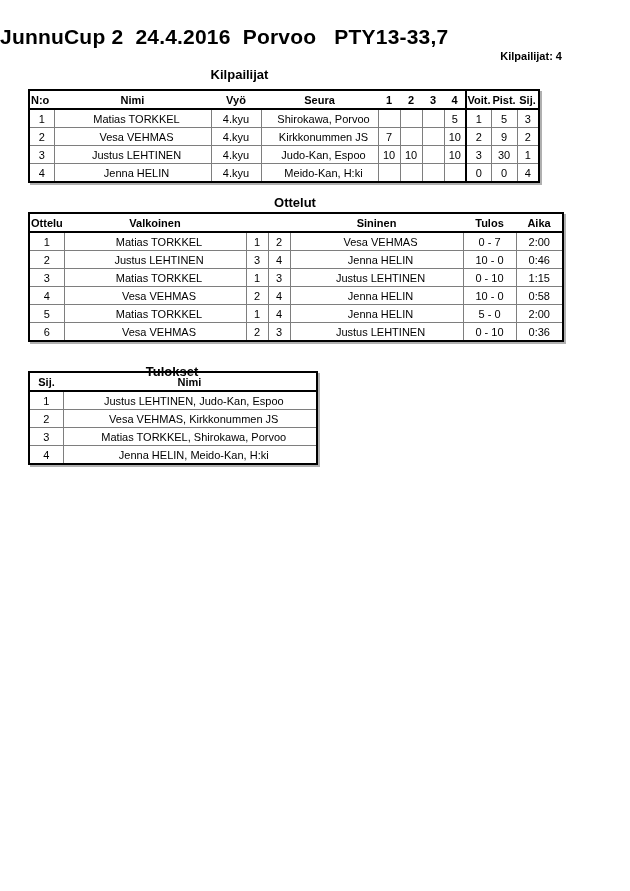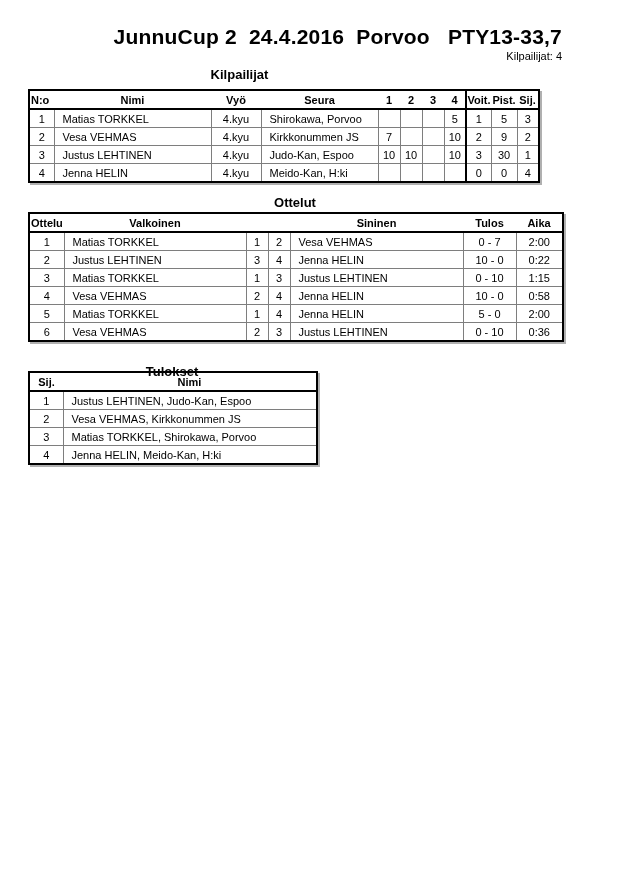--- a/index.html
+++ b/index.html
@@ -1,26 +1,26 @@
 <!DOCTYPE html>
 <html><head>
 <meta charset="utf-8">
 <style>
   html,body{margin:0;padding:0;background:#fff;}
   body{
     width:630px;height:891px;position:relative;overflow:hidden;
     font-family:"Liberation Sans","DejaVu Sans",sans-serif;color:#000;
   }
   .title{
-    position:absolute;top:25px;left:0;width:562px;text-align:right;
+    position:absolute;top:25px;left:0;width:562px;text-align:left;
     font-size:21px;font-weight:bold;white-space:pre;letter-spacing:0.2px;
   }
   .count{
     position:absolute;top:50px;right:68px;
-    font-size:11px;font-weight:normal;
+    font-size:11px;font-weight:bold;
   }
   .heading{
     position:absolute;font-size:13px;font-weight:bold;text-align:center;
   }
   .heading.kilpailijat{top:67px;left:17px;width:445px;}
   .heading.ottelut{top:195px;left:28px;width:534px;}
   .heading.tulokset{top:364px;left:28px;width:288px;}
 
   table{
     position:absolute;border-collapse:collapse;table-layout:fixed;
@@ -39,21 +39,21 @@
   td{border:1px solid #7e7e7e;}
   thead th{
     border:none;border-bottom:2px solid #000;font-weight:bold;
   }
   
   th.h-left{text-align:left;padding-left:1px;}
   
   #t-competitors th.h-wins{border-left:2px solid #000;}
   #t-competitors td.f-wins{border-left:2px solid #000;}
   
-  td.f-name,td.f-club,td.f-white,td.f-blue{text-align:left;padding-left:8px;}
+  td.f-name,td.f-club,td.f-white,td.f-blue{text-align:center;padding-left:8px;}
 </style>
 </head>
 <body>
 
 <div class="title">JunnuCup 2  24.4.2016  Porvoo   PTY13-33,7</div>
 <div class="count">Kilpailijat: 4</div>
 
 <div class="heading kilpailijat">Kilpailijat</div>
 <table id="t-competitors">
   <colgroup>
@@ -172,21 +172,21 @@
         <td class="f-result">0 - 7</td>
         <td class="f-time">2:00</td>
       </tr>
       <tr>
         <td class="f-no">2</td>
         <td class="f-white">Justus LEHTINEN</td>
         <td class="f-wn">3</td>
         <td class="f-bn">4</td>
         <td class="f-blue">Jenna HELIN</td>
         <td class="f-result">10 - 0</td>
-        <td class="f-time">0:22</td>
+        <td class="f-time">0:46</td>
       </tr>
       <tr>
         <td class="f-no">3</td>
         <td class="f-white">Matias TORKKEL</td>
         <td class="f-wn">1</td>
         <td class="f-bn">3</td>
         <td class="f-blue">Justus LEHTINEN</td>
         <td class="f-result">0 - 10</td>
         <td class="f-time">1:15</td>
       </tr>

